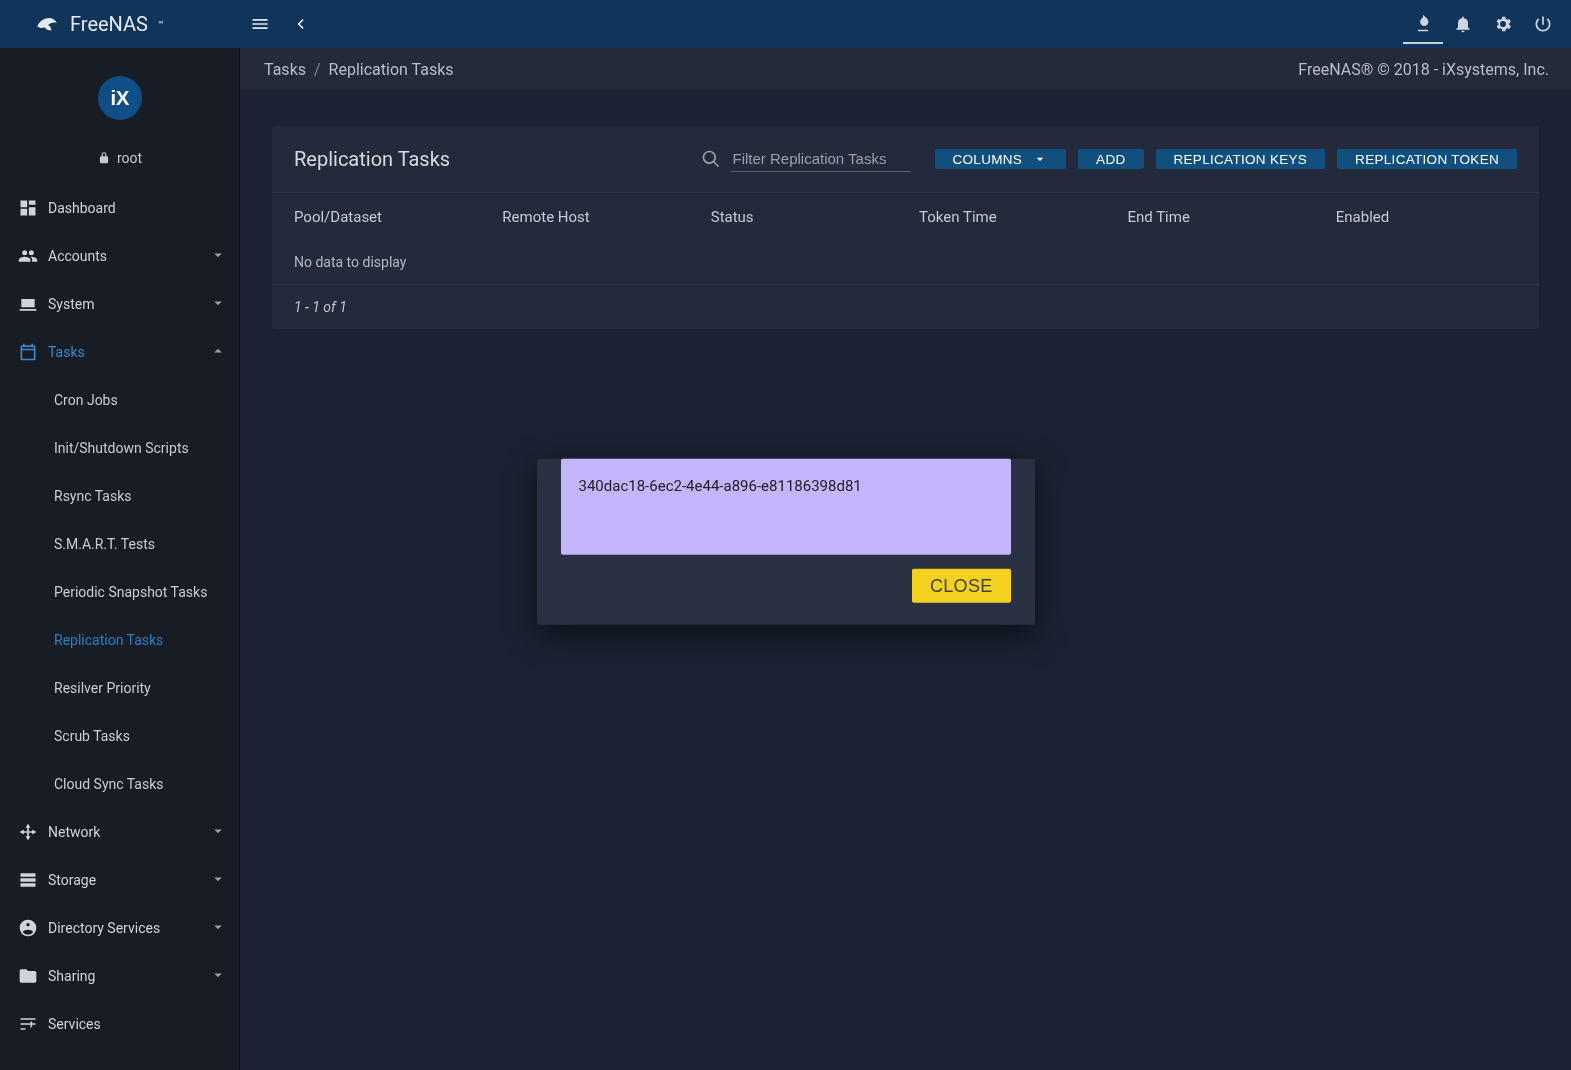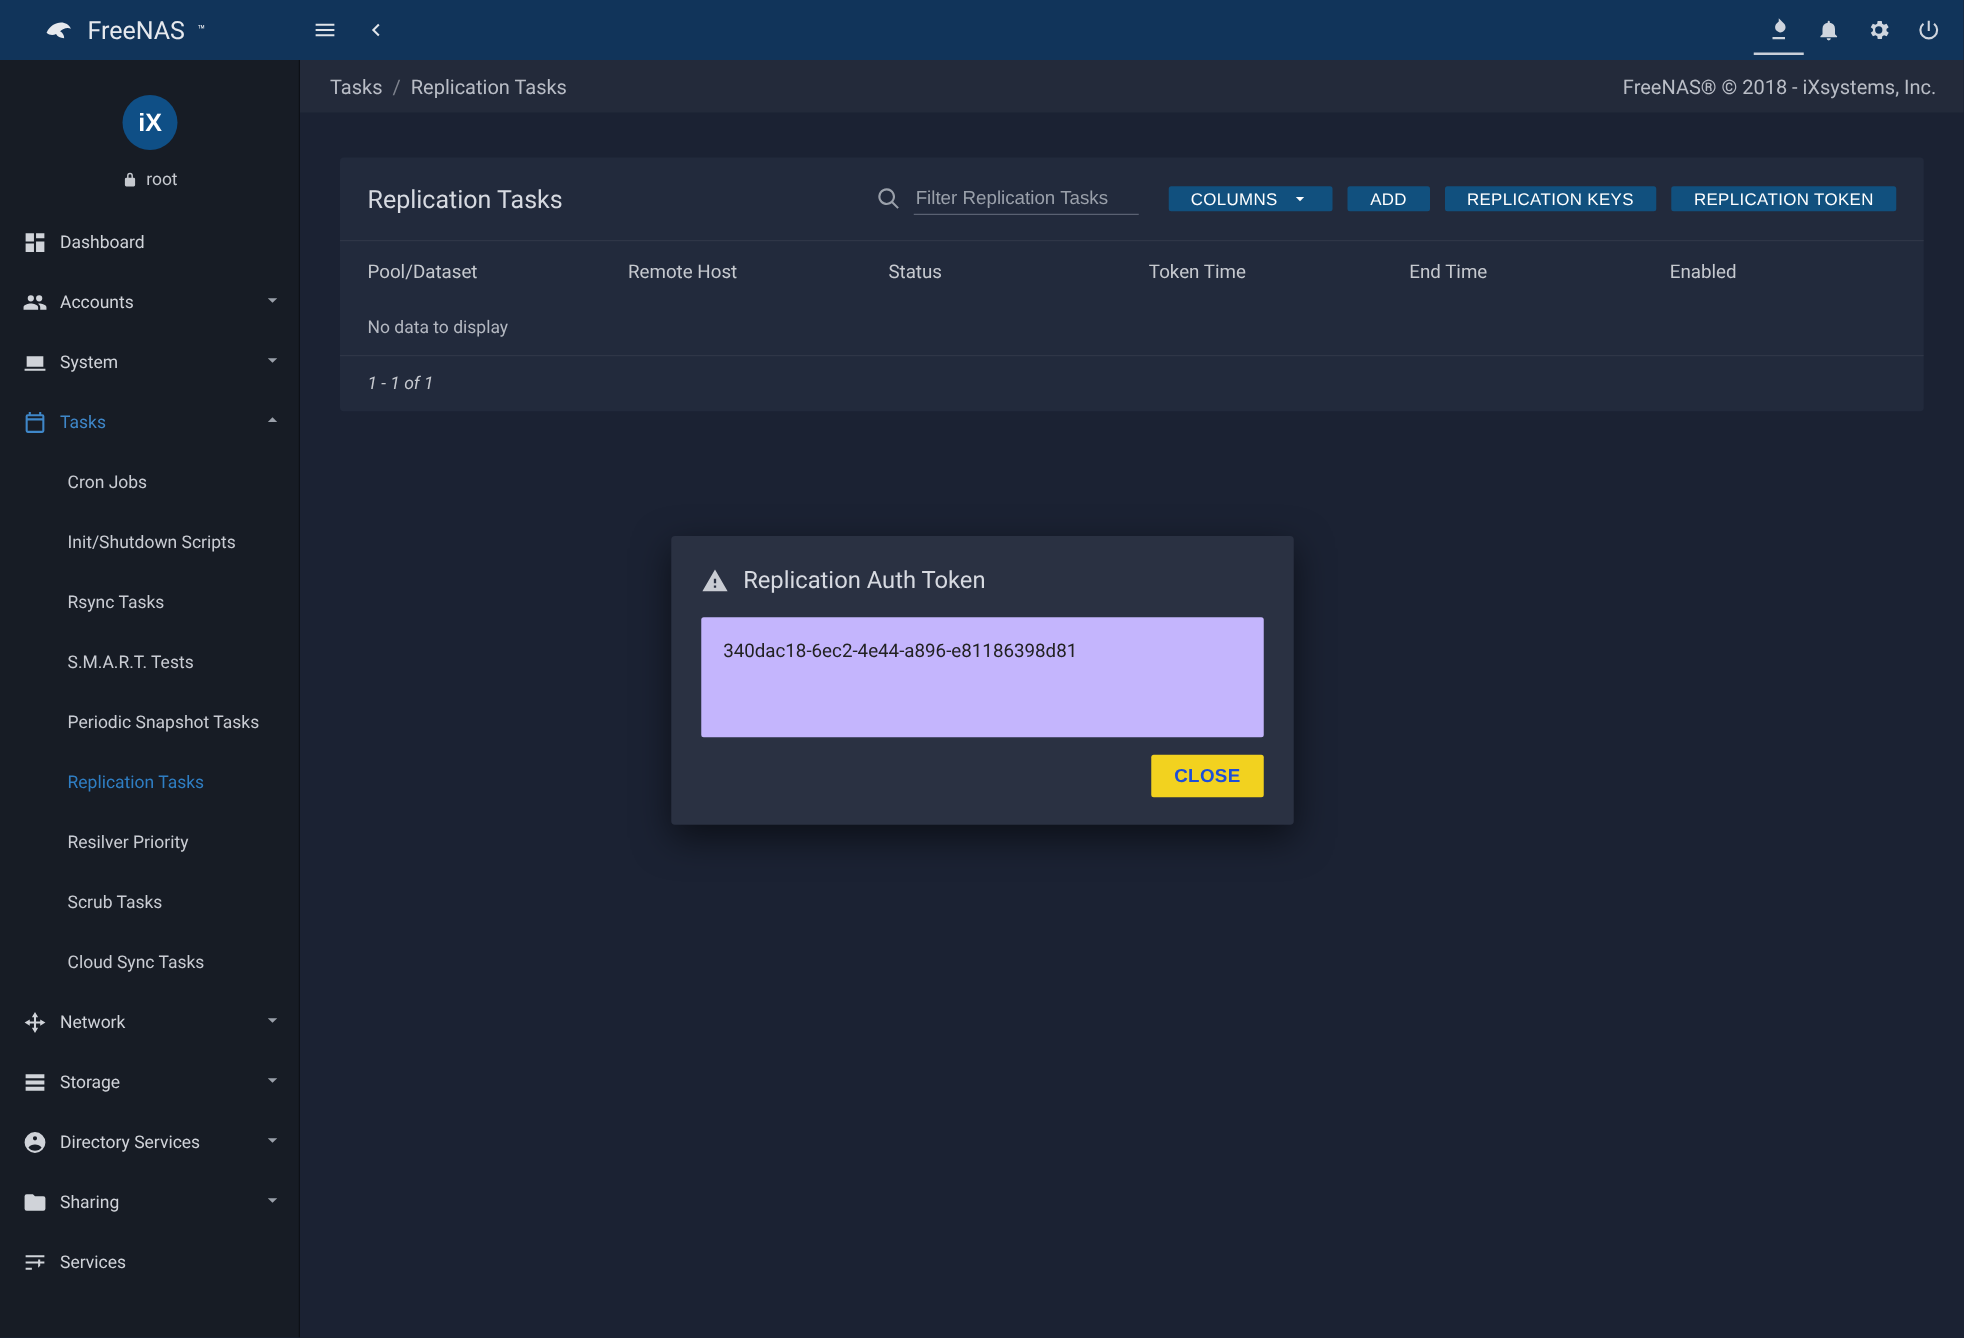--- a/index.html
+++ b/index.html
@@ -50,21 +50,21 @@
     scrollbar-color: #3a4150 #171c25;
   }
   .sidebar-header {
     display:flex; flex-direction:column; align-items:center;
     padding: 26px 0 18px;
   }
   .ix-logo {
     width: 48px; height: 48px;
   }
   .user-chip {
-    margin-top:14px; color:#c6c9cf; font-size:14px;
+    margin-top:28px; color:#c6c9cf; font-size:14px;
     display:flex; align-items:center; gap:6px;
   }
   .nav { list-style:none; }
   .nav li { display:flex; align-items:center; height:48px; padding:0 12px 0 14px; cursor:pointer; color:#d0d3d9; }
   .nav li .mi { width:28px; display:inline-flex; justify-content:center; color:#d0d3d9; }
   .nav li .label { flex:1; padding-left:6px; }
   .nav li .chev { color:#9aa0aa; }
   .nav li.sub { padding-left:54px; color:#c9ccd3; }
   .nav li.active { color:#3f87c9; }
   .nav li.active .mi { color:#3f87c9; }
@@ -148,24 +148,24 @@
     padding:18px 18px 60px;
     font-size:15px;
     word-break:break-all;
     border-radius:2px;
   }
   .dialog-actions {
     display:flex; justify-content:flex-end;
     padding: 14px 24px 22px;
   }
   .btn-accent {
-    background:#f2d21f; color:#1d4ed8;
+    background:#f2d21f; color:#404040;
     border:none; height:34px; padding:0 18px;
-    font-size:15px; letter-spacing:.3px;
-    border-radius:2px; cursor:pointer;font-weight:bold;
+    font-size:18px; letter-spacing:.3px;
+    border-radius:2px; cursor:pointer;
   }
 
   
   .mi svg, .icon-btn svg { width:20px; height:20px; fill:currentColor; }
   .chev svg { width:18px; height:18px; fill:currentColor; }
 </style>
 </head>
 <body>
 
 <div class="topbar">
@@ -375,23 +375,17 @@
             <div>Enabled</div>
           </div>
         <div class="empty-row">No data to display</div>
         <div class="tfoot">1 - 1 of 1</div>
       </div>
     </div>
   </div>
 </div>
 
 <div class="dialog">
-  <div class="dialog-head">
-    <svg viewBox="0 0 24 24" width="22" height="22">
-      <path fill="#c9ccd3" d="M1 21h22L12 2 1 21zm12-3h-2v-2h2zm0-4h-2v-4h2z"></path>
-    </svg>
-    <span>Replication Auth Token</span>
-  </div>
   <div class="dialog-body">340dac18-6ec2-4e44-a896-e81186398d81</div>
   <div class="dialog-actions">
     <button class="btn-accent">CLOSE</button>
   </div>
 </div>
 
 </body></html>

